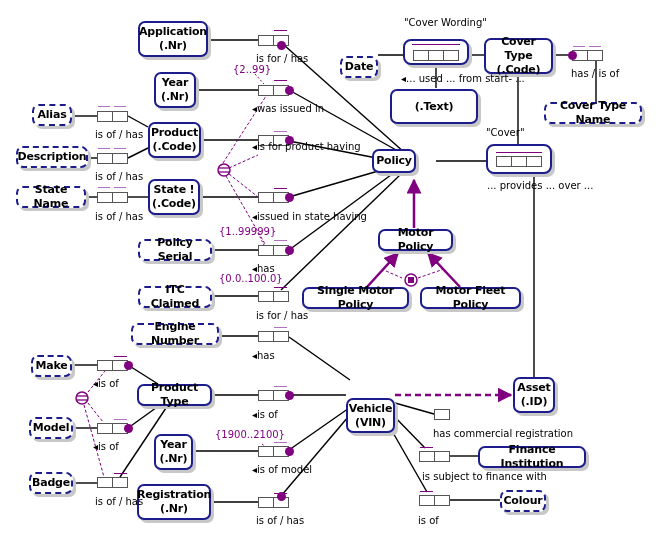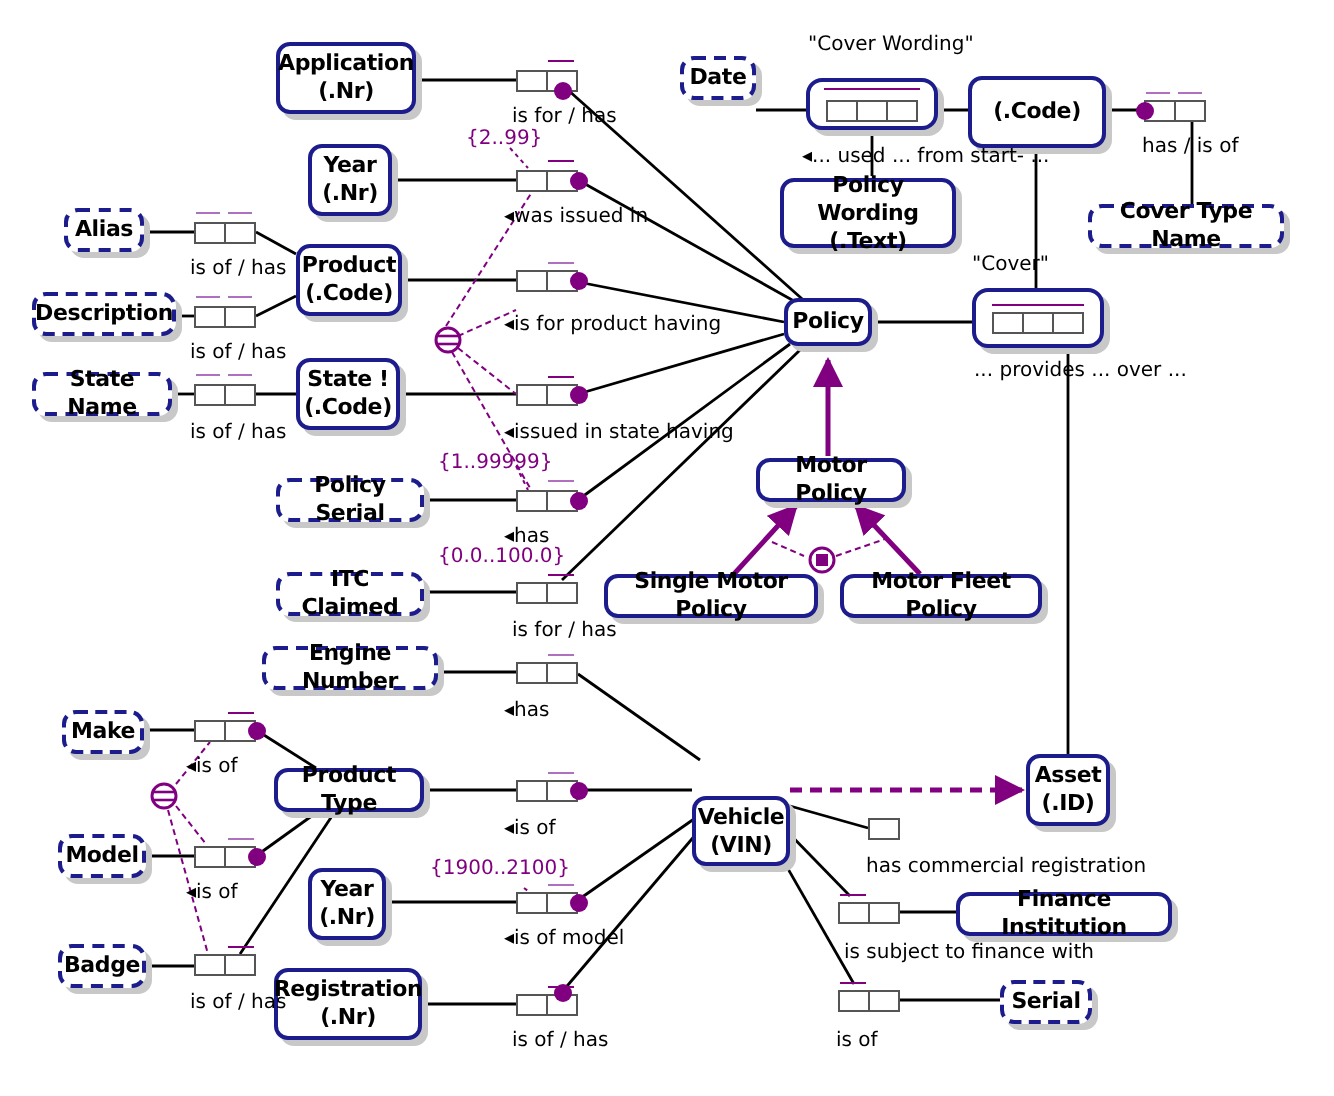--- a/index.html
+++ b/index.html
@@ -156,37 +156,37 @@
   <span>(.Nr)</span>
 </div>
 <div class="ent" style="left:148px;top:122px;width:53px;height:36px;">
   <span>Product</span>
   <span>(.Code)</span>
 </div>
 <div class="ent" style="left:148px;top:179px;width:52px;height:36px;">
   <span>State !</span>
   <span>(.Code)</span>
 </div>
-<div class="ent" style="left:392px;top:149px;width:44px;height:24px;">
+<div class="ent" style="left:372px;top:149px;width:44px;height:24px;">
   <span>Policy</span>
 </div>
 <div class="ent" style="left:378px;top:229px;width:75px;height:22px;">
   <span>Motor Policy</span>
 </div>
 <div class="ent" style="left:302px;top:287px;width:107px;height:22px;">
   <span>Single Motor Policy</span>
 </div>
 <div class="ent" style="left:420px;top:287px;width:101px;height:22px;">
   <span>Motor Fleet Policy</span>
 </div>
 <div class="ent" style="left:484px;top:38px;width:69px;height:36px;">
+  <span>Cover Type</span>
   <span>(.Code)</span>
 </div>
 <div class="ent" style="left:390px;top:89px;width:88px;height:35px;">
-  <span>Policy Wording</span>
   <span>(.Text)</span>
 </div>
 <div class="ent" style="left:137px;top:384px;width:75px;height:22px;">
   <span>Product Type</span>
 </div>
 <div class="ent" style="left:154px;top:434px;width:39px;height:36px;">
   <span>Year</span>
   <span>(.Nr)</span>
 </div>
 <div class="ent" style="left:137px;top:484px;width:74px;height:36px;">
@@ -203,27 +203,27 @@
 </div>
 <div class="ent" style="left:478px;top:446px;width:108px;height:22px;">
   <span>Finance Institution</span>
 </div>
 
 <div class="ent val" style="left:32px;top:104px;width:40px;height:22px;">Alias</div>
 <div class="ent val" style="left:16px;top:146px;width:72px;height:22px;">Description</div>
 <div class="ent val" style="left:16px;top:186px;width:70px;height:22px;">State Name</div>
 <div class="ent val" style="left:138px;top:239px;width:74px;height:22px;">Policy Serial</div>
 <div class="ent val" style="left:138px;top:286px;width:74px;height:22px;">ITC Claimed</div>
-<div class="ent val" style="left:340px;top:28px;width:38px;height:22px;">Date</div>
+<div class="ent val" style="left:340px;top:56px;width:38px;height:22px;">Date</div>
 <div class="ent val" style="left:544px;top:102px;width:98px;height:22px;">Cover Type Name</div>
 <div class="ent val" style="left:131px;top:323px;width:88px;height:22px;">Engine Number</div>
 <div class="ent val" style="left:31px;top:355px;width:41px;height:22px;">Make</div>
 <div class="ent val" style="left:29px;top:417px;width:44px;height:22px;">Model</div>
 <div class="ent val" style="left:29px;top:472px;width:44px;height:22px;">Badge</div>
-<div class="ent val" style="left:500px;top:490px;width:46px;height:22px;">Serial</div>
+<div class="ent val" style="left:500px;top:490px;width:46px;height:22px;">Colour</div>
 
 <div class="role" style="left:258px;top:35px;width:31px;">
     <span></span>
     <span></span>
   </div>
 <div class="role" style="left:258px;top:85px;width:31px;">
     <span></span>
     <span></span>
   </div>
 <div class="role" style="left:97px;top:111px;width:31px;">
@@ -341,21 +341,21 @@
 <div class="dot" style="left:124px;top:361px;"></div>
 <div class="dot" style="left:124px;top:424px;"></div>
 <div class="dot" style="left:285px;top:391px;"></div>
 <div class="dot" style="left:285px;top:447px;"></div>
 <div class="dot" style="left:277px;top:492px;"></div>
 
 <div class="lbl" style="left:256px;top:53px;">is for / has</div>
 <div class="lbl" style="left:252px;top:103px;">◂was issued in</div>
 <div class="lbl" style="left:95px;top:129px;">is of / has</div>
 <div class="lbl" style="left:95px;top:171px;">is of / has</div>
-<div class="lbl" style="left:252px;top:157px;">◂is for product having</div>
+<div class="lbl" style="left:252px;top:141px;">◂is for product having</div>
 <div class="lbl" style="left:95px;top:211px;">is of / has</div>
 <div class="lbl" style="left:252px;top:211px;">◂issued in state having</div>
 <div class="lbl" style="left:252px;top:263px;">◂has</div>
 <div class="lbl" style="left:256px;top:310px;">is for / has</div>
 <div class="lbl" style="left:401px;top:73px;">◂... used ... from start- ...</div>
 <div class="lbl" style="left:571px;top:68px;">has / is of</div>
 <div class="lbl" style="left:487px;top:180px;">... provides ... over ...</div>
 <div class="lbl" style="left:252px;top:350px;">◂has</div>
 <div class="lbl" style="left:93px;top:378px;">◂is of</div>
 <div class="lbl" style="left:93px;top:441px;">◂is of</div>

